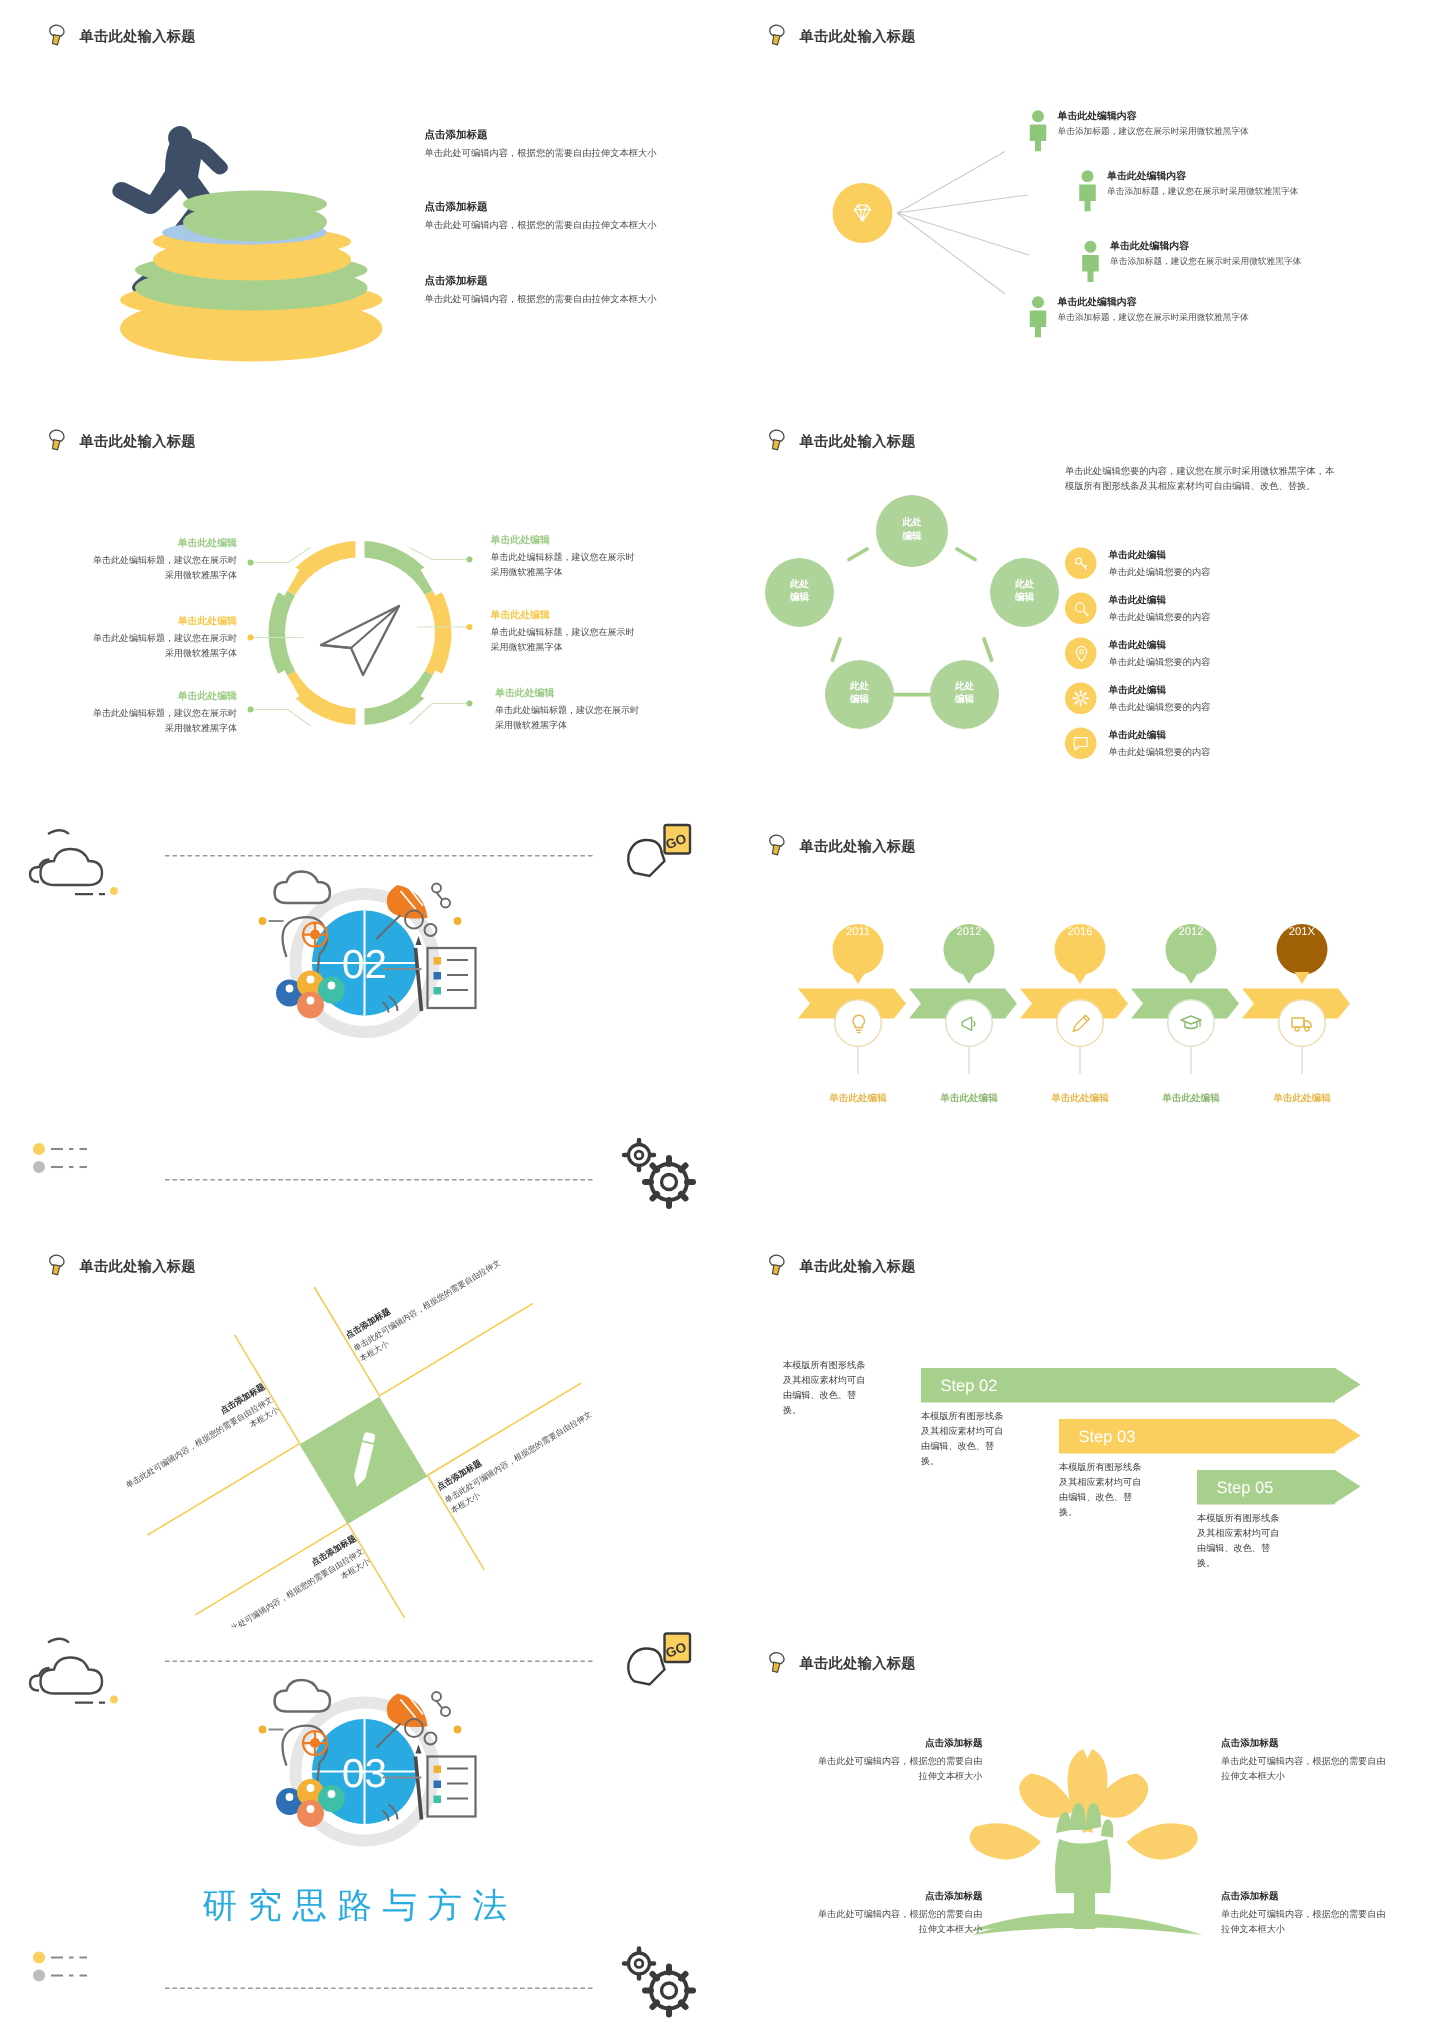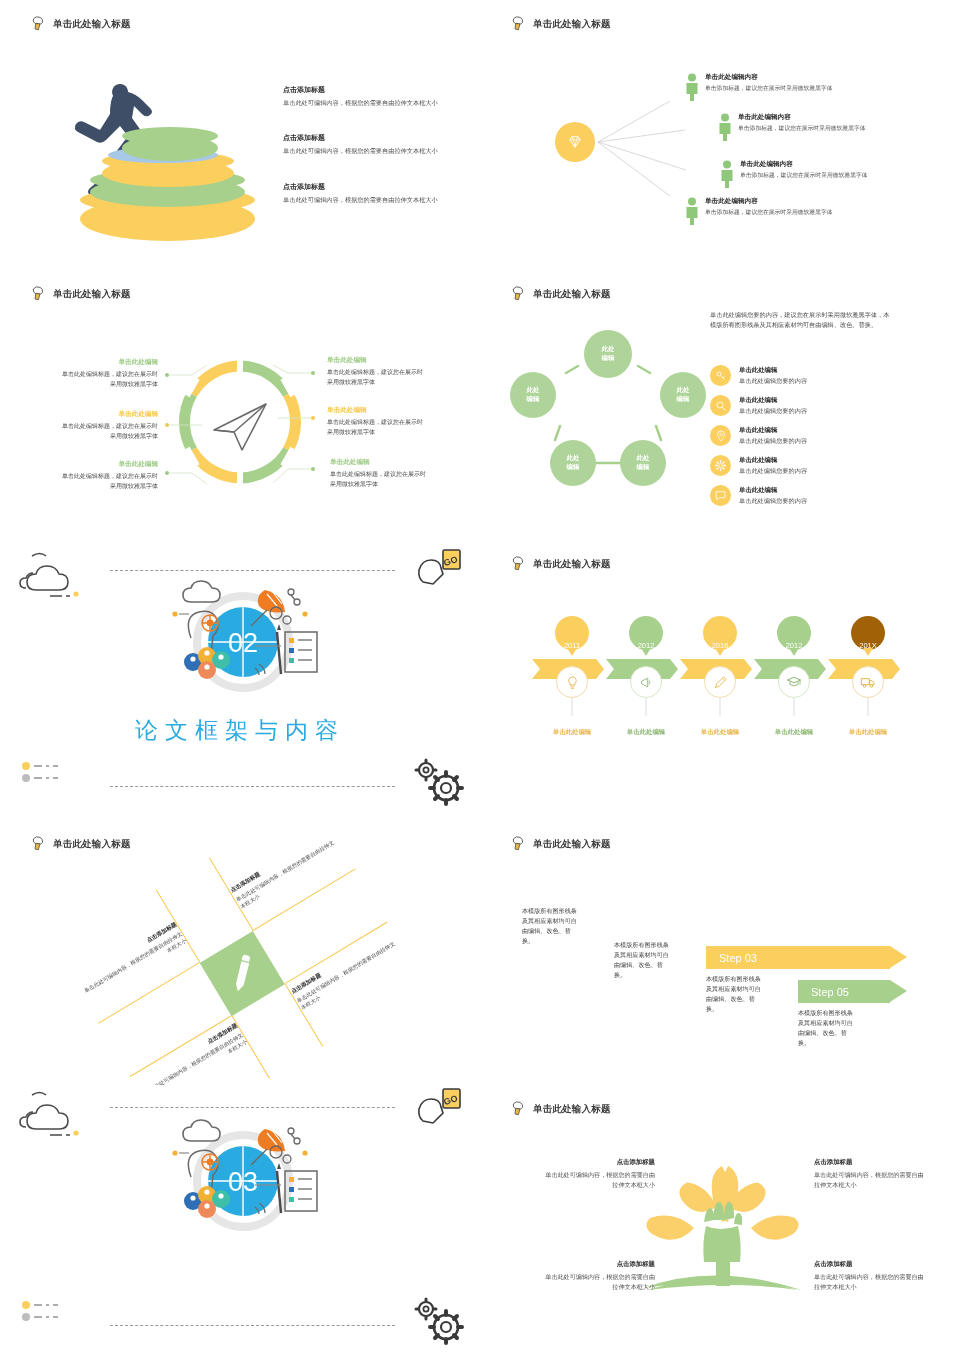--- a/index.html
+++ b/index.html
@@ -57,21 +57,21 @@
 
   
   .sec-dash { position:absolute; left:110px; border-top:1px dashed #9a9a9a; width:285px; }
   .sec-title { position:absolute; width:480px; text-align:center;
     color:#29ABE2; font-size:23px; letter-spacing:7px; font-weight:400; }
   .sec-art { position:absolute; left:155px; }
   .corner { position:absolute; }
 
   
   .tl-pin { position:absolute; width:34px; height:34px; border-radius:50%;
-    display:flex; align-items:flex-end; justify-content:center; color:#fff; font-size:7.5px; }
+    display:flex; align-items:flex-start; justify-content:center; color:#fff; font-size:7.5px; }
   .tl-pin:after { content:""; position:absolute; bottom:-6px; left:50%; margin-left:-5px;
     border-left:5px solid transparent; border-right:5px solid transparent; border-top:8px solid; }
   .tl-pin.y:after { border-top-color:#FBCF5E; } .tl-pin.g:after { border-top-color:#A8D08D; }
   .tl-circ { position:absolute; width:32px; height:32px; border-radius:50%;
     background:#fff; display:flex; align-items:center; justify-content:center; }
   .tl-lbl { position:absolute; font-size:6.4px; font-weight:700; text-align:center; width:70px; }
 
   
   .dia-stage { position:absolute; left:90px; top:38px; width:300px; height:220px;
     transform: rotate(-31deg); }
@@ -530,21 +530,20 @@
           <circle cx="132" cy="40" r="4"></circle>
         </g>
     <g stroke="#8a8a8a" stroke-width="1.2">
           <line x1="24" y1="34" x2="34" y2="34"></line>
           <line x1="100" y1="66" x2="126" y2="66"></line>
         </g>
     <circle cx="20" cy="34" r="2.6" fill="#F2B134"></circle>
         <circle cx="150" cy="34" r="2.6" fill="#F2B134"></circle>
   </svg>
 
-  <div class="sec-title" style="top:175px">论文框架与内容</div>
 </div>
 
 <div class="slide s-r2" style="left:480px;top:540px">
   <div class="hdr">
     <span class="hdr-icon">
       <svg viewBox="0 0 24 24" width="20" height="20">
         <path d="M4 6 Q7 2 12 4 Q16 6 15 10 L13 12 L7 12 Q3 10 4 6Z" fill="#fff" stroke="#444" stroke-width="1"></path>
         <path d="M7 11 L6 18 L10 19 L12 12Z" fill="#E8B93C" stroke="#444" stroke-width=".9"></path>
       </svg>
     </span>
@@ -679,20 +678,23 @@
       <svg viewBox="0 0 24 24" width="20" height="20">
         <path d="M4 6 Q7 2 12 4 Q16 6 15 10 L13 12 L7 12 Q3 10 4 6Z" fill="#fff" stroke="#444" stroke-width="1"></path>
         <path d="M7 11 L6 18 L10 19 L12 12Z" fill="#E8B93C" stroke="#444" stroke-width=".9"></path>
       </svg>
     </span>
     <span class="hdr-title">单击此处输入标题</span>
   </div>
 
   <div class="arw-b" style="left:42px;top:86px">本模版所有图形线条及其相应素材均可自由编辑、改色、替换。</div>
 
+  <div class="arw g" style="left:134px;top:92px;width:276px">
+    <span>Step 02</span>
+      </div>
   <div class="arw-b" style="left:134px;top:120px">本模版所有图形线条及其相应素材均可自由编辑、改色、替换。</div>
 
   <div class="arw y" style="left:226px;top:126px;width:184px">
     <span>Step 03</span>
       </div>
   <div class="arw-b" style="left:226px;top:154px">本模版所有图形线条及其相应素材均可自由编辑、改色、替换。</div>
 
   <div class="arw g" style="left:318px;top:160px;width:92px">
     <span>Step 05</span>
       </div>
@@ -819,20 +821,21 @@
           <circle cx="132" cy="40" r="4"></circle>
         </g>
     <g stroke="#8a8a8a" stroke-width="1.2">
           <line x1="24" y1="34" x2="34" y2="34"></line>
           <line x1="100" y1="66" x2="126" y2="66"></line>
         </g>
     <circle cx="20" cy="34" r="2.6" fill="#F2B134"></circle>
         <circle cx="150" cy="34" r="2.6" fill="#F2B134"></circle>
   </svg>
 
+  <div class="sec-title" style="top:170px">研究思路与方法</div>
 </div>
 
 <div class="slide s-r4" style="left:480px;top:1085px">
   <div class="hdr">
     <span class="hdr-icon">
       <svg viewBox="0 0 24 24" width="20" height="20">
         <path d="M4 6 Q7 2 12 4 Q16 6 15 10 L13 12 L7 12 Q3 10 4 6Z" fill="#fff" stroke="#444" stroke-width="1"></path>
         <path d="M7 11 L6 18 L10 19 L12 12Z" fill="#E8B93C" stroke="#444" stroke-width=".9"></path>
       </svg>
     </span>

